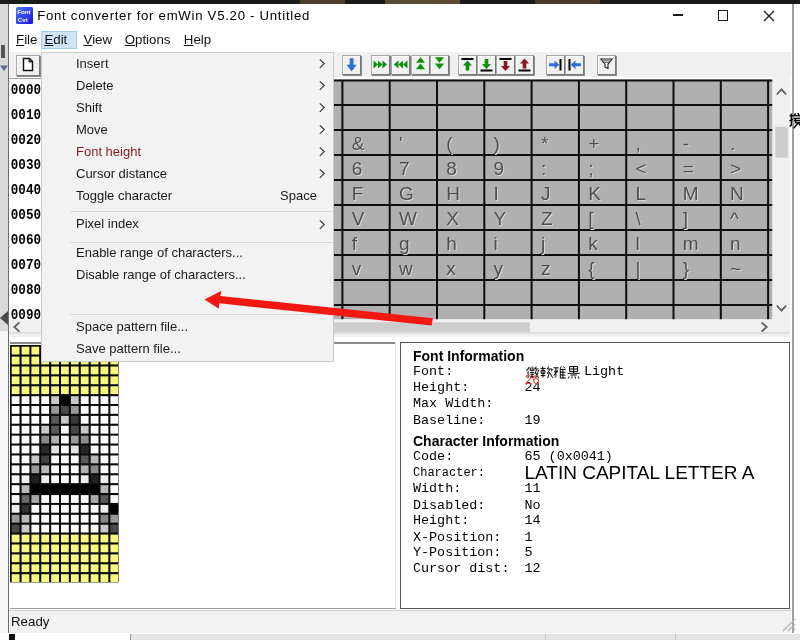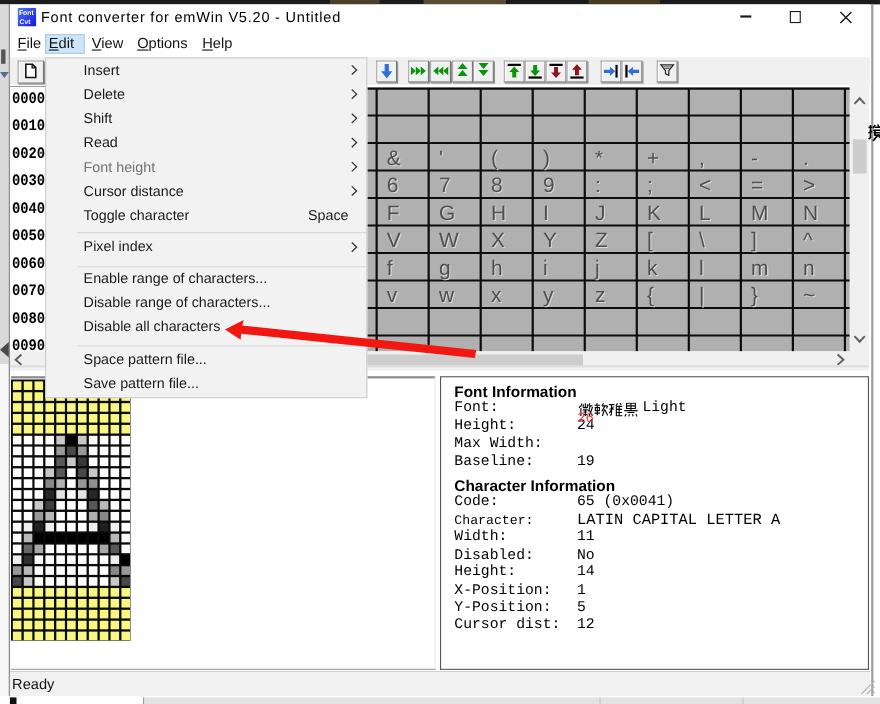--- a/index.html
+++ b/index.html
@@ -570,21 +570,21 @@
     <div class="abs" style="left:413px;top:380.0px;height:16px;line-height:16px;font-family:'Liberation Mono', monospace;font-weight:normal;font-size:13.4px;color:#000;white-space:pre">Height:</div>
     <div class="abs" style="left:524.5px;top:380.0px;height:16px;line-height:16px;font-family:'Liberation Mono', monospace;font-weight:normal;font-size:13.4px;color:#000;white-space:pre">24</div>
     <div class="abs" style="left:413px;top:396.4px;height:16px;line-height:16px;font-family:'Liberation Mono', monospace;font-weight:normal;font-size:13.4px;color:#000;white-space:pre">Max Width:</div>
     <div class="abs" style="left:524.5px;top:373px;height:16px;line-height:16px;font-family:'Liberation Mono', monospace;font-weight:normal;font-size:13px;color:#ef4444;white-space:pre">26</div>
     <div class="abs" style="left:413px;top:412.6px;height:16px;line-height:16px;font-family:'Liberation Mono', monospace;font-weight:normal;font-size:13.4px;color:#000;white-space:pre">Baseline:</div>
     <div class="abs" style="left:524.5px;top:412.6px;height:16px;line-height:16px;font-family:'Liberation Mono', monospace;font-weight:normal;font-size:13.4px;color:#000;white-space:pre">19</div>
     <div class="abs" style="left:413px;top:432.9px;height:17px;line-height:17px;font-weight:bold;font-size:14px;color:#000">Character Information</div>
     <div class="abs" style="left:413px;top:449.0px;height:16px;line-height:16px;font-family:Liberation Mono, monospace;font-weight:normal;font-size:13.4px;color:#000;white-space:pre">Code:</div>
     <div class="abs" style="left:524.5px;top:449.0px;height:16px;line-height:16px;font-family:'Liberation Mono', monospace;font-weight:normal;font-size:13.4px;color:#000;white-space:pre">65 (0x0041)</div>
     <div class="abs" style="left:413px;top:465.2px;height:16px;line-height:16px;font-family:'Liberation Mono', monospace;font-weight:normal;font-size:12px;color:#000;white-space:pre">Character:</div>
-    <div class="abs" style="left:524.5px;top:465.2px;height:16px;line-height:16px;font-family:Liberation Mono, monospace;font-weight:normal;font-size:14px;color:#000;white-space:pre">LATIN CAPITAL LETTER A</div>
+    <div class="abs" style="left:524.5px;top:465.2px;height:16px;line-height:16px;font-family:Liberation Sans, sans-serif;font-weight:normal;font-size:19px;color:#000;white-space:pre">LATIN CAPITAL LETTER A</div>
     <div class="abs" style="left:413px;top:481.4px;height:16px;line-height:16px;font-family:'Liberation Mono', monospace;font-weight:normal;font-size:13.4px;color:#000;white-space:pre">Width:</div>
     <div class="abs" style="left:524.5px;top:481.4px;height:16px;line-height:16px;font-family:'Liberation Mono', monospace;font-weight:normal;font-size:13.4px;color:#000;white-space:pre">11</div>
     <div class="abs" style="left:413px;top:497.6px;height:16px;line-height:16px;font-family:'Liberation Mono', monospace;font-weight:normal;font-size:13.4px;color:#000;white-space:pre">Disabled:</div>
     <div class="abs" style="left:524.5px;top:497.6px;height:16px;line-height:16px;font-family:'Liberation Mono', monospace;font-weight:normal;font-size:13.4px;color:#000;white-space:pre">No</div>
     <div class="abs" style="left:413px;top:513.3px;height:16px;line-height:16px;font-family:'Liberation Mono', monospace;font-weight:normal;font-size:13.4px;color:#000;white-space:pre">Height:</div>
     <div class="abs" style="left:524.5px;top:513.3px;height:16px;line-height:16px;font-family:'Liberation Mono', monospace;font-weight:normal;font-size:13.4px;color:#000;white-space:pre">14</div>
     <div class="abs" style="left:413px;top:529.5px;height:16px;line-height:16px;font-family:'Liberation Mono', monospace;font-weight:normal;font-size:13.4px;color:#000;white-space:pre">X-Position:</div>
     <div class="abs" style="left:524.5px;top:529.5px;height:16px;line-height:16px;font-family:'Liberation Mono', monospace;font-weight:normal;font-size:13.4px;color:#000;white-space:pre">1</div>
     <div class="abs" style="left:413px;top:545.2px;height:16px;line-height:16px;font-family:'Liberation Mono', monospace;font-weight:normal;font-size:13.4px;color:#000;white-space:pre">Y-Position:</div>
     <div class="abs" style="left:524.5px;top:545.2px;height:16px;line-height:16px;font-family:'Liberation Mono', monospace;font-weight:normal;font-size:13.4px;color:#000;white-space:pre">5</div>
@@ -623,41 +623,40 @@
       <path d="M1.8 1.4 L6.2 5.6 L1.8 9.8" stroke="#333" stroke-width="1.15" fill="none"></path>
     </svg>
     <div style="position:absolute;left:76px;top:76.8px;height:18px;line-height:18px;font-size:13px;color:#1a1a1a;z-index:41;white-space:pre">Delete</div>
     <svg width="8" height="12" viewBox="0 0 8 12" style="position:absolute;left:318px;top:80.1px;z-index:41">
       <path d="M1.8 1.4 L6.2 5.6 L1.8 9.8" stroke="#333" stroke-width="1.15" fill="none"></path>
     </svg>
     <div style="position:absolute;left:76px;top:98.7px;height:18px;line-height:18px;font-size:13px;color:#1a1a1a;z-index:41;white-space:pre">Shift</div>
     <svg width="8" height="12" viewBox="0 0 8 12" style="position:absolute;left:318px;top:102.0px;z-index:41">
       <path d="M1.8 1.4 L6.2 5.6 L1.8 9.8" stroke="#333" stroke-width="1.15" fill="none"></path>
     </svg>
-    <div style="position:absolute;left:76px;top:120.7px;height:18px;line-height:18px;font-size:13px;color:#1a1a1a;z-index:41;white-space:pre">Read</div>
+    <div style="position:absolute;left:76px;top:120.7px;height:18px;line-height:18px;font-size:13px;color:#1a1a1a;z-index:41;white-space:pre">Move</div>
     <svg width="8" height="12" viewBox="0 0 8 12" style="position:absolute;left:318px;top:124.0px;z-index:41">
       <path d="M1.8 1.4 L6.2 5.6 L1.8 9.8" stroke="#333" stroke-width="1.15" fill="none"></path>
     </svg>
-    <div style="position:absolute;left:76px;top:142.6px;height:18px;line-height:18px;font-size:13px;color:#737373;z-index:41;white-space:pre">Font height</div>
+    <div style="position:absolute;left:76px;top:142.6px;height:18px;line-height:18px;font-size:13px;color:#7f1d1d;z-index:41;white-space:pre">Font height</div>
     <svg width="8" height="12" viewBox="0 0 8 12" style="position:absolute;left:318px;top:145.9px;z-index:41">
       <path d="M1.8 1.4 L6.2 5.6 L1.8 9.8" stroke="#333" stroke-width="1.15" fill="none"></path>
     </svg>
     <div style="position:absolute;left:76px;top:164.6px;height:18px;line-height:18px;font-size:13px;color:#1a1a1a;z-index:41;white-space:pre">Cursor distance</div>
     <svg width="8" height="12" viewBox="0 0 8 12" style="position:absolute;left:318px;top:167.9px;z-index:41">
       <path d="M1.8 1.4 L6.2 5.6 L1.8 9.8" stroke="#333" stroke-width="1.15" fill="none"></path>
     </svg>
     <div style="position:absolute;left:76px;top:186.5px;height:18px;line-height:18px;font-size:13px;color:#1a1a1a;z-index:41;white-space:pre">Toggle character</div>
     <div style="position:absolute;left:280px;top:186.5px;height:18px;line-height:18px;font-size:13px;color:#1a1a1a;z-index:41">Space</div>
     <div style="position:absolute;left:76px;top:215.4px;height:18px;line-height:18px;font-size:13px;color:#1a1a1a;z-index:41;white-space:pre">Pixel index</div>
     <svg width="8" height="12" viewBox="0 0 8 12" style="position:absolute;left:318px;top:218.7px;z-index:41">
       <path d="M1.8 1.4 L6.2 5.6 L1.8 9.8" stroke="#333" stroke-width="1.15" fill="none"></path>
     </svg>
     <div style="position:absolute;left:76px;top:266.1px;height:18px;line-height:18px;font-size:13px;color:#1a1a1a;z-index:41;white-space:pre">Disable range of characters...</div>
     <div style="position:absolute;left:76px;top:243.9px;height:18px;line-height:18px;font-size:13px;color:#1a1a1a;z-index:41;white-space:pre">Enable range of characters...</div>
-    <div style="position:absolute;left:76px;top:288.3px;height:18px;line-height:18px;font-size:13px;color:#1a1a1a;z-index:41;white-space:pre">Disable all characters</div>
     <div style="position:absolute;left:76px;top:318.3px;height:18px;line-height:18px;font-size:13px;color:#1a1a1a;z-index:41;white-space:pre">Space pattern file...</div>
     <div style="position:absolute;left:76px;top:340.3px;height:18px;line-height:18px;font-size:13px;color:#1a1a1a;z-index:41;white-space:pre">Save pattern file...</div>
     <div style="position:absolute;left:70px;top:210.8px;width:263px;height:1px;background:#d7d7d7;z-index:41"></div>
     <div style="position:absolute;left:70px;top:242.0px;width:263px;height:1px;background:#d7d7d7;z-index:41"></div>
     <div style="position:absolute;left:70px;top:313.7px;width:263px;height:1px;background:#d7d7d7;z-index:41"></div>
     <svg class="abs" width="245" height="45" viewBox="0 0 245 45" style="left:198px;top:288px;z-index:60">
       <path d="M6.5 11.5 L23.5 2.8 L22.3 7.9 L235 30.2 L233.6 37.5 L21.2 15.3 L20.8 20.8 Z" fill="#f21812"></path>
     </svg>
   </div>
 </body></html>

